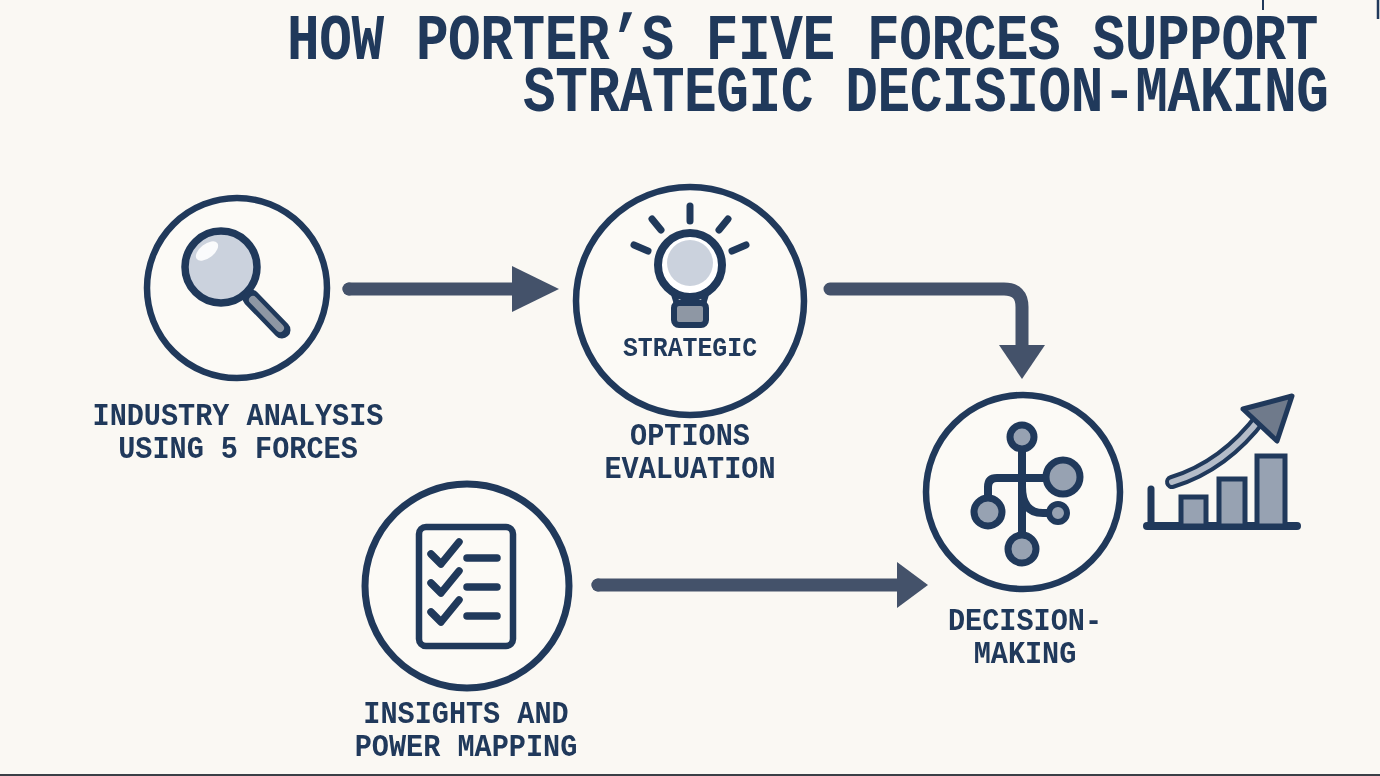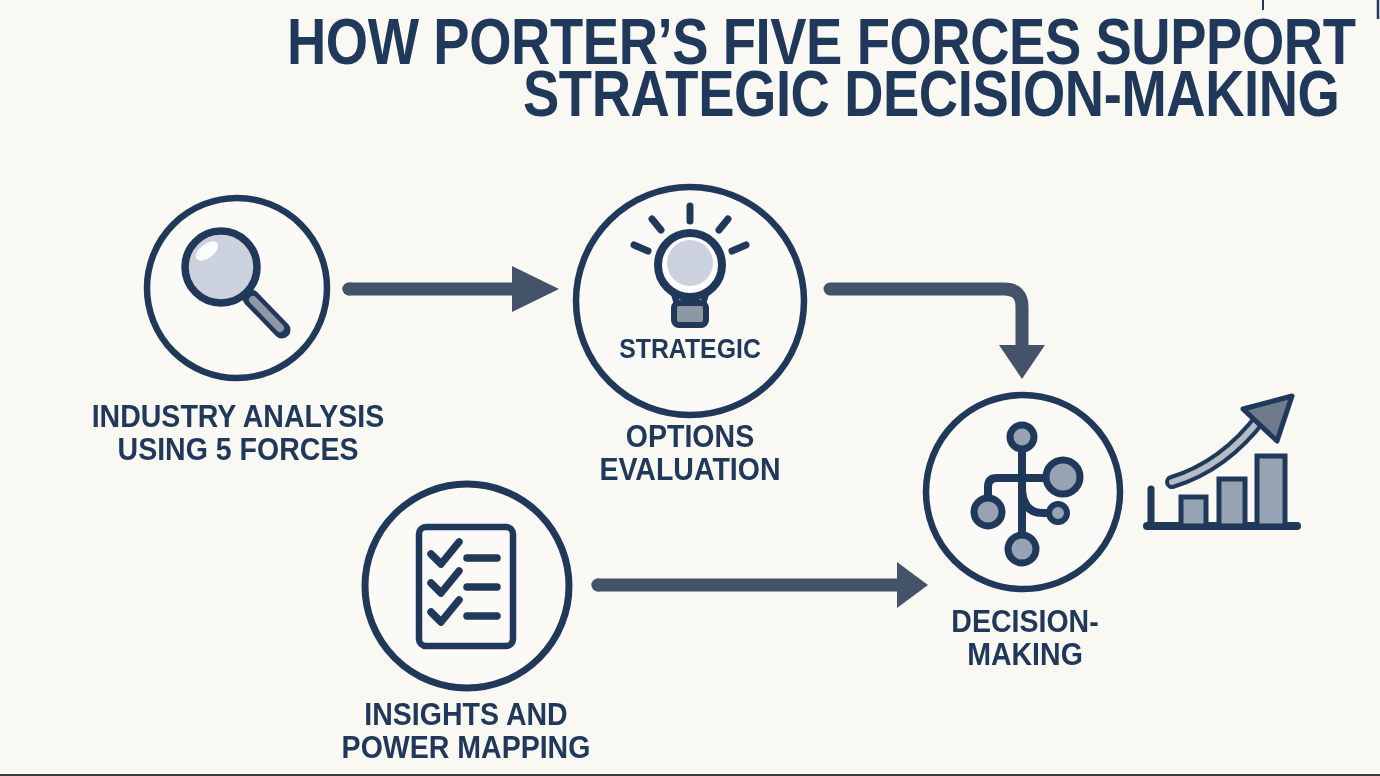--- a/index.html
+++ b/index.html
@@ -1,21 +1,21 @@
 <!DOCTYPE html>
 <html style="--bg: #FAF8F3; --circle_fill: #FCFAF6; --navy: #20395B; --slate: #44526A; --fill_light: #CBD2DD; --fill_mid: #97A2B2; --fill_gray: #8E97A4; --curve_gray: #B4BCC8; --head_gray: #6F7A8B; --edge_dark: #3A3F46;"><head>
 <meta charset="utf-8">
 <style>
   html,body { margin:0; padding:0; background:#e8e8e8; }
   .canvas {
     position: relative;
     width: 1380px; height: 776px;
     background: var(--bg);
     overflow: hidden;
-    font-family: Liberation Sans, sans-serif;
+    font-family: Liberation Mono, monospace;
   }
   .layer { position:absolute; left:0; top:0; }
   .title-line {
     position: absolute;
     color: var(--navy);
     font-weight: bold;
     font-size: 64px;
     letter-spacing: -0.5px;
     white-space: nowrap;
     transform: scaleX(0.85);

